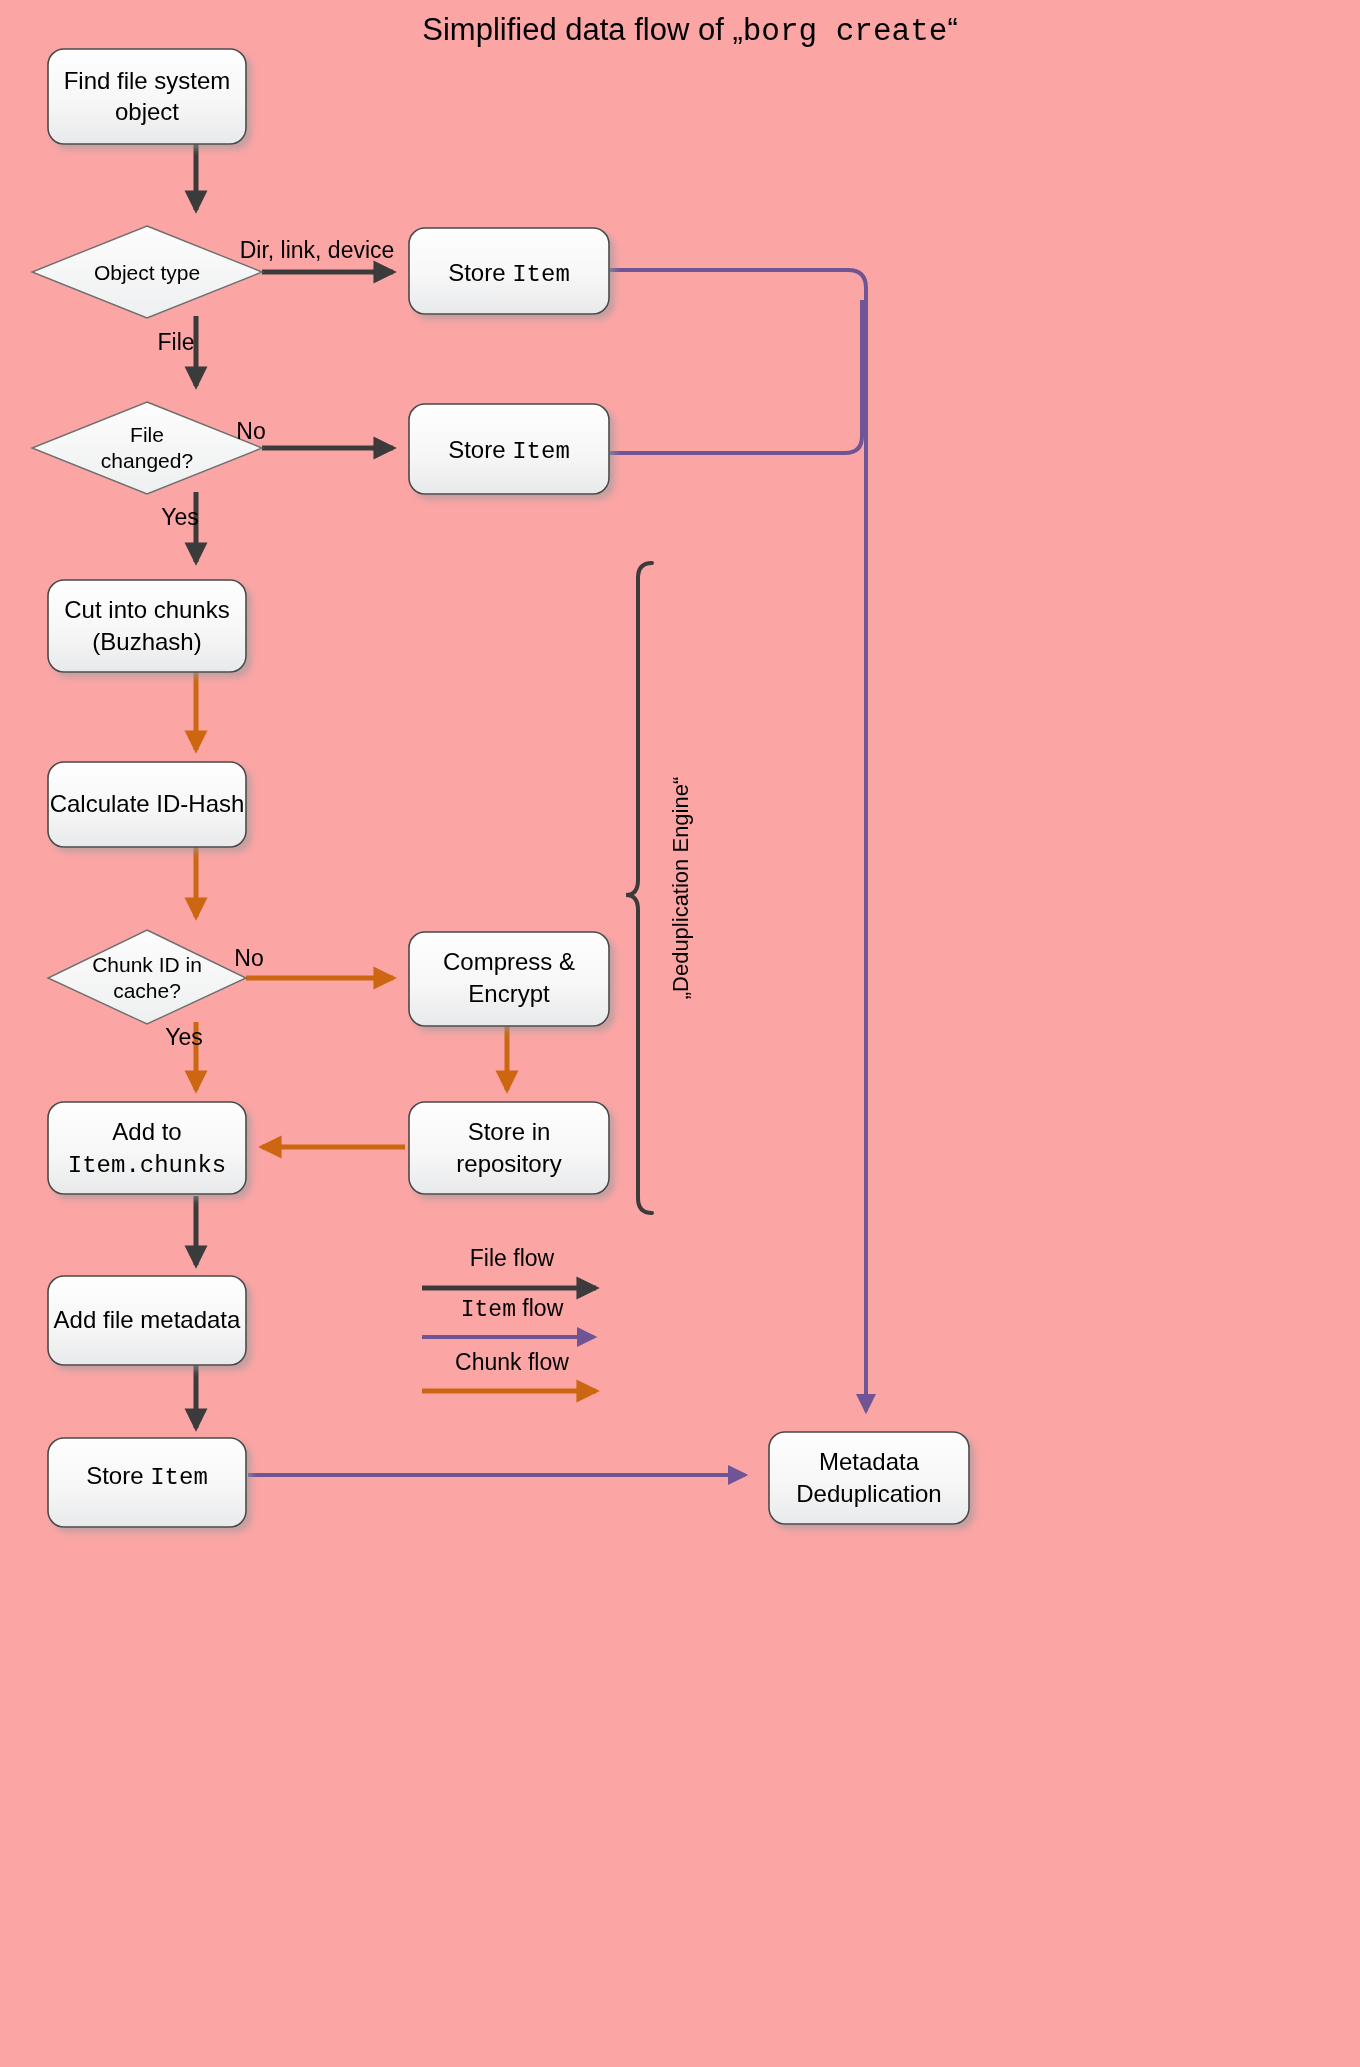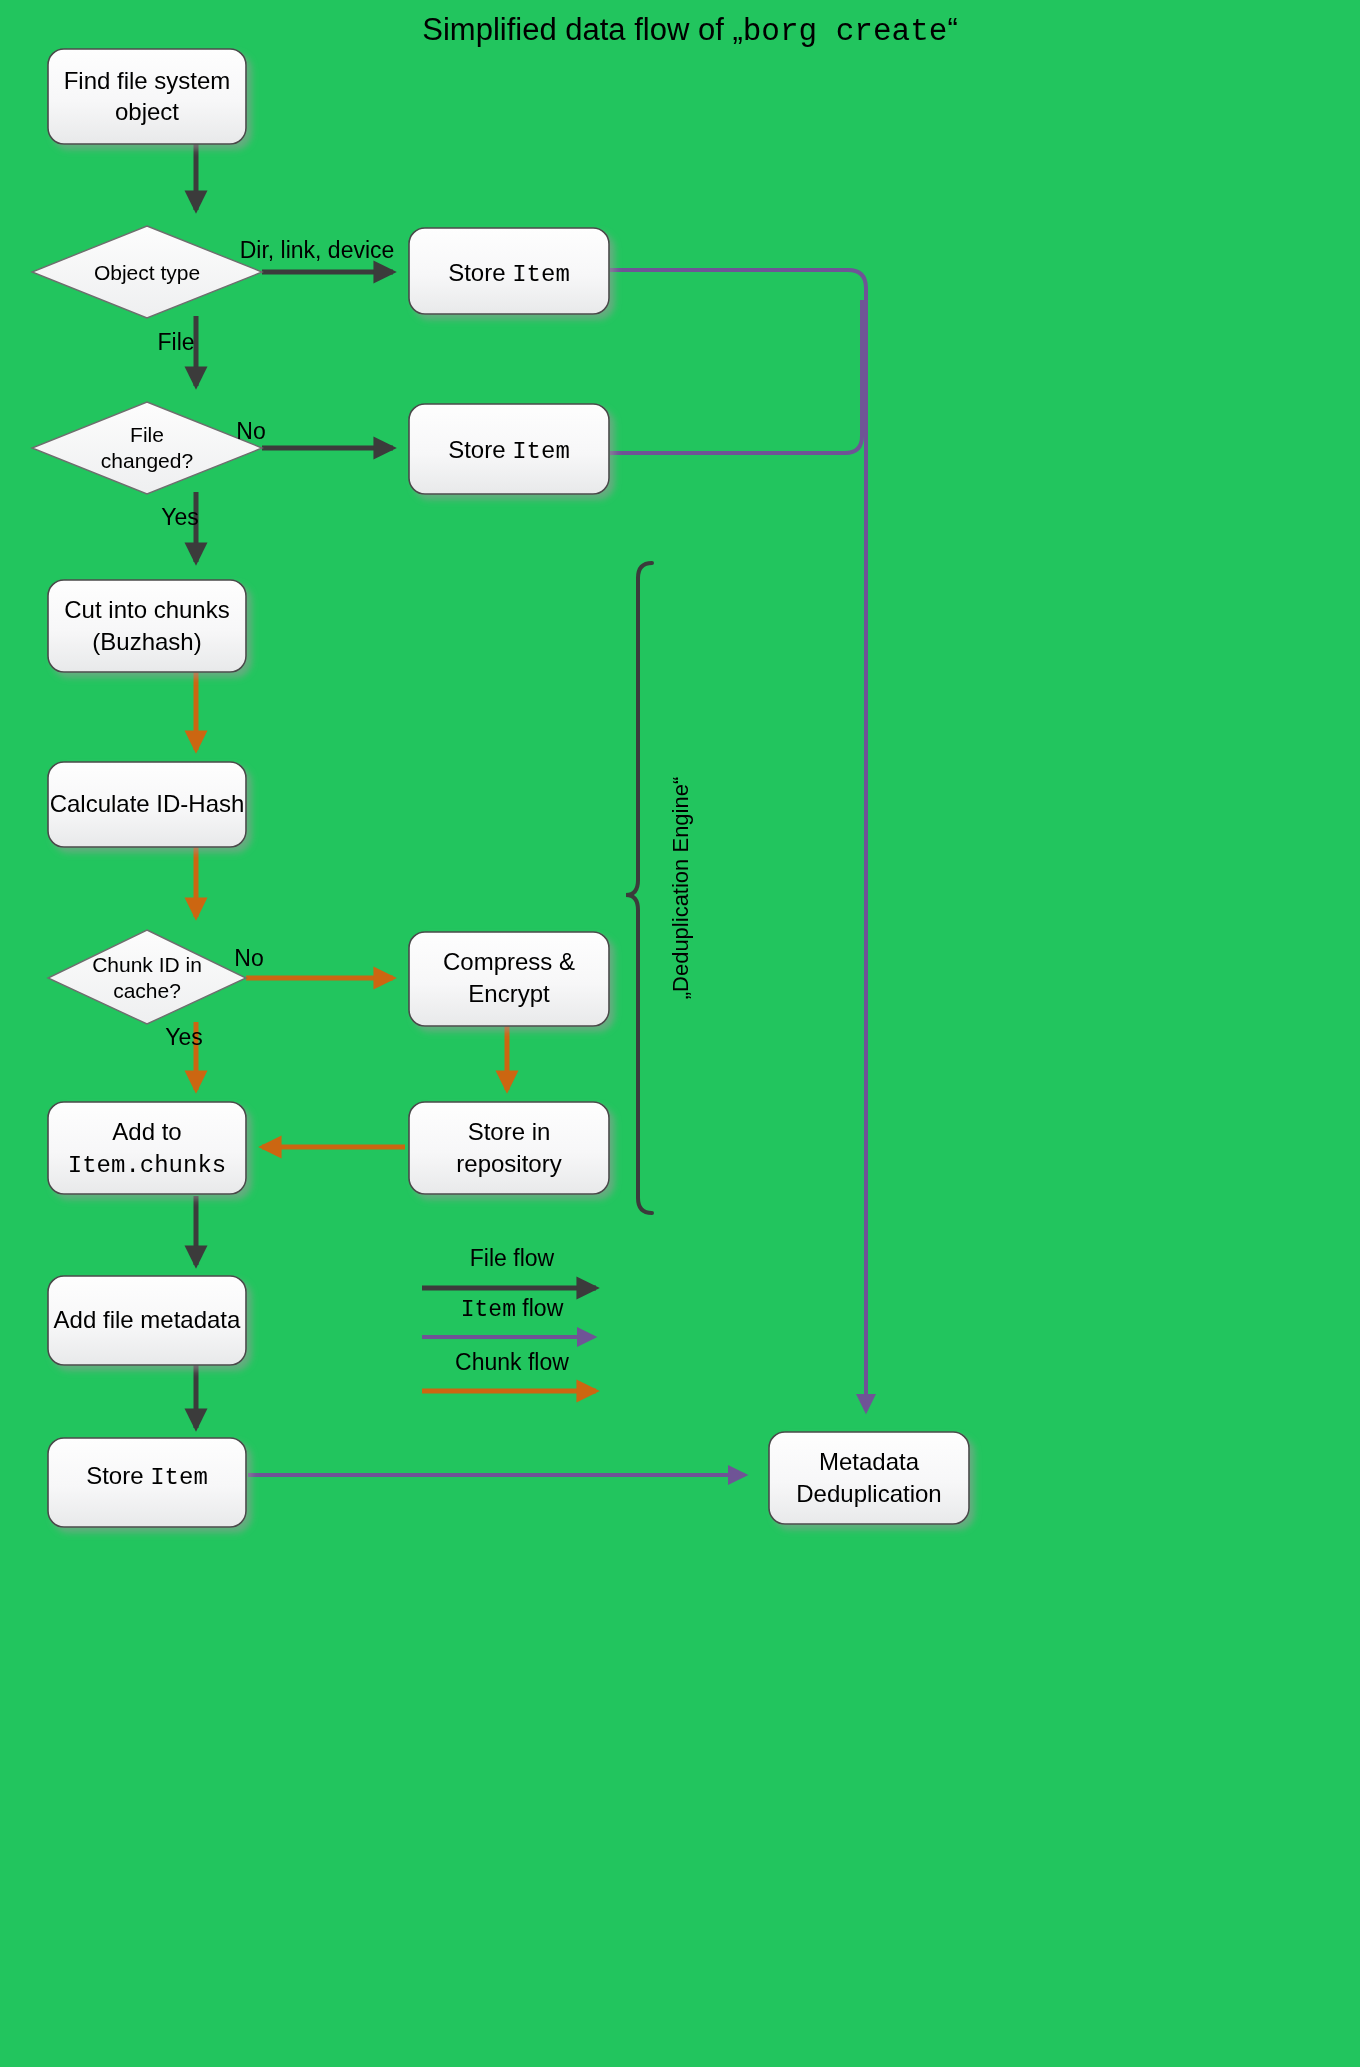--- a/index.html
+++ b/index.html
@@ -7,21 +7,21 @@
     padding: 0;
     background: #ffffff;
   }
   body {
     font-family: "Liberation Sans", sans-serif;
   }
   #canvas {
     position: relative;
     width: 1360px;
     height: 2067px;
-    background: #22c55e;
+    background: #fca5a5;
     overflow: hidden;
   }
   svg#diagram {
     position: absolute;
     left: 0;
     top: 0;
     width: 1360px;
     height: 2067px;
   }
   .node-text,

